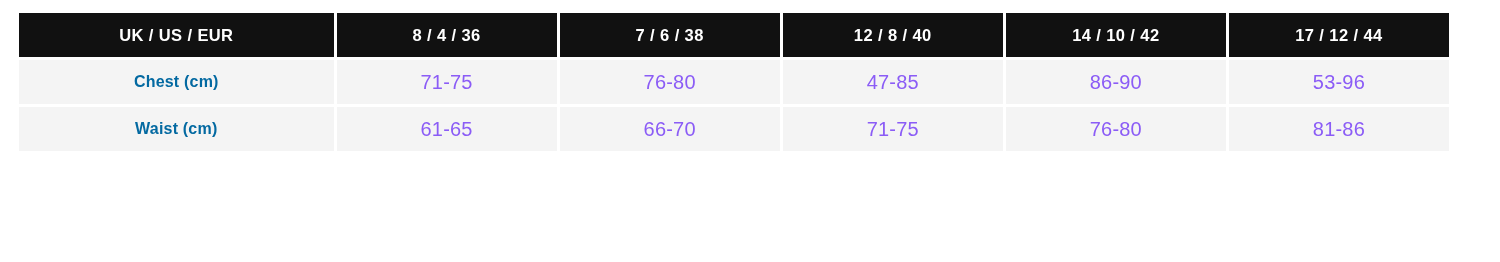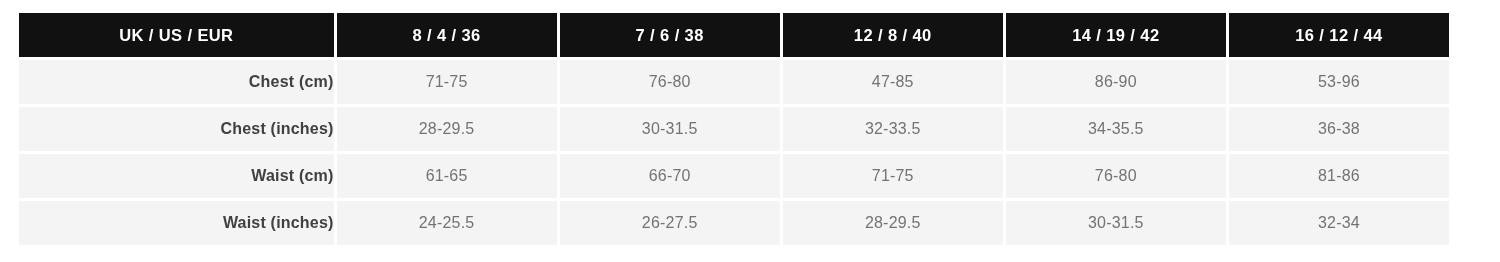--- a/index.html
+++ b/index.html
@@ -46,32 +46,31 @@
     background: #111111;
     color: #ffffff;
     font-size: 16.5px;
     font-weight: bold;
     letter-spacing: 0.4px;
   }
 
   
   table.size-chart tbody td {
     background: #f4f4f4;
-    color: #737373;
-    font-size: 16px;
+    color: #8b5cf6;
+    font-size: 20px;
     font-weight: normal;
     letter-spacing: 0.2px;
   }
 
   
   table.size-chart tbody td.row-label {
-    color: #404040;
+    color: #0369a1;
     font-weight: bold;
     font-size: 16px;
-    text-align: right;
   }
 
   
   col.c-label { width: 303px; }
   col.c-size  { width: 212px; }
 </style>
 </head>
 <body>
 
 <div class="size-chart-wrap">
@@ -83,52 +82,36 @@
       <col class="c-size">
       <col class="c-size">
       <col class="c-size">
     </colgroup>
     <thead>
       <tr>
         <th>UK / US / EUR</th>
         <th>8 / 4 / 36</th>
         <th>7 / 6 / 38</th>
         <th>12 / 8 / 40</th>
-        <th>14 / 19 / 42</th>
-        <th>16 / 12 / 44</th>
+        <th>14 / 10 / 42</th>
+        <th>17 / 12 / 44</th>
       </tr>
     </thead>
     <tbody>
       <tr>
         <td class="row-label">Chest (cm)</td>
         <td>71-75</td>
         <td>76-80</td>
         <td>47-85</td>
         <td>86-90</td>
         <td>53-96</td>
       </tr>
       <tr>
-        <td class="row-label">Chest (inches)</td>
-        <td>28-29.5</td>
-        <td>30-31.5</td>
-        <td>32-33.5</td>
-        <td>34-35.5</td>
-        <td>36-38</td>
-      </tr>
-      <tr>
         <td class="row-label">Waist (cm)</td>
         <td>61-65</td>
         <td>66-70</td>
         <td>71-75</td>
         <td>76-80</td>
         <td>81-86</td>
       </tr>
-      <tr>
-        <td class="row-label">Waist (inches)</td>
-        <td>24-25.5</td>
-        <td>26-27.5</td>
-        <td>28-29.5</td>
-        <td>30-31.5</td>
-        <td>32-34</td>
-      </tr>
     </tbody>
   </table>
 </div>
 
 </body></html>

